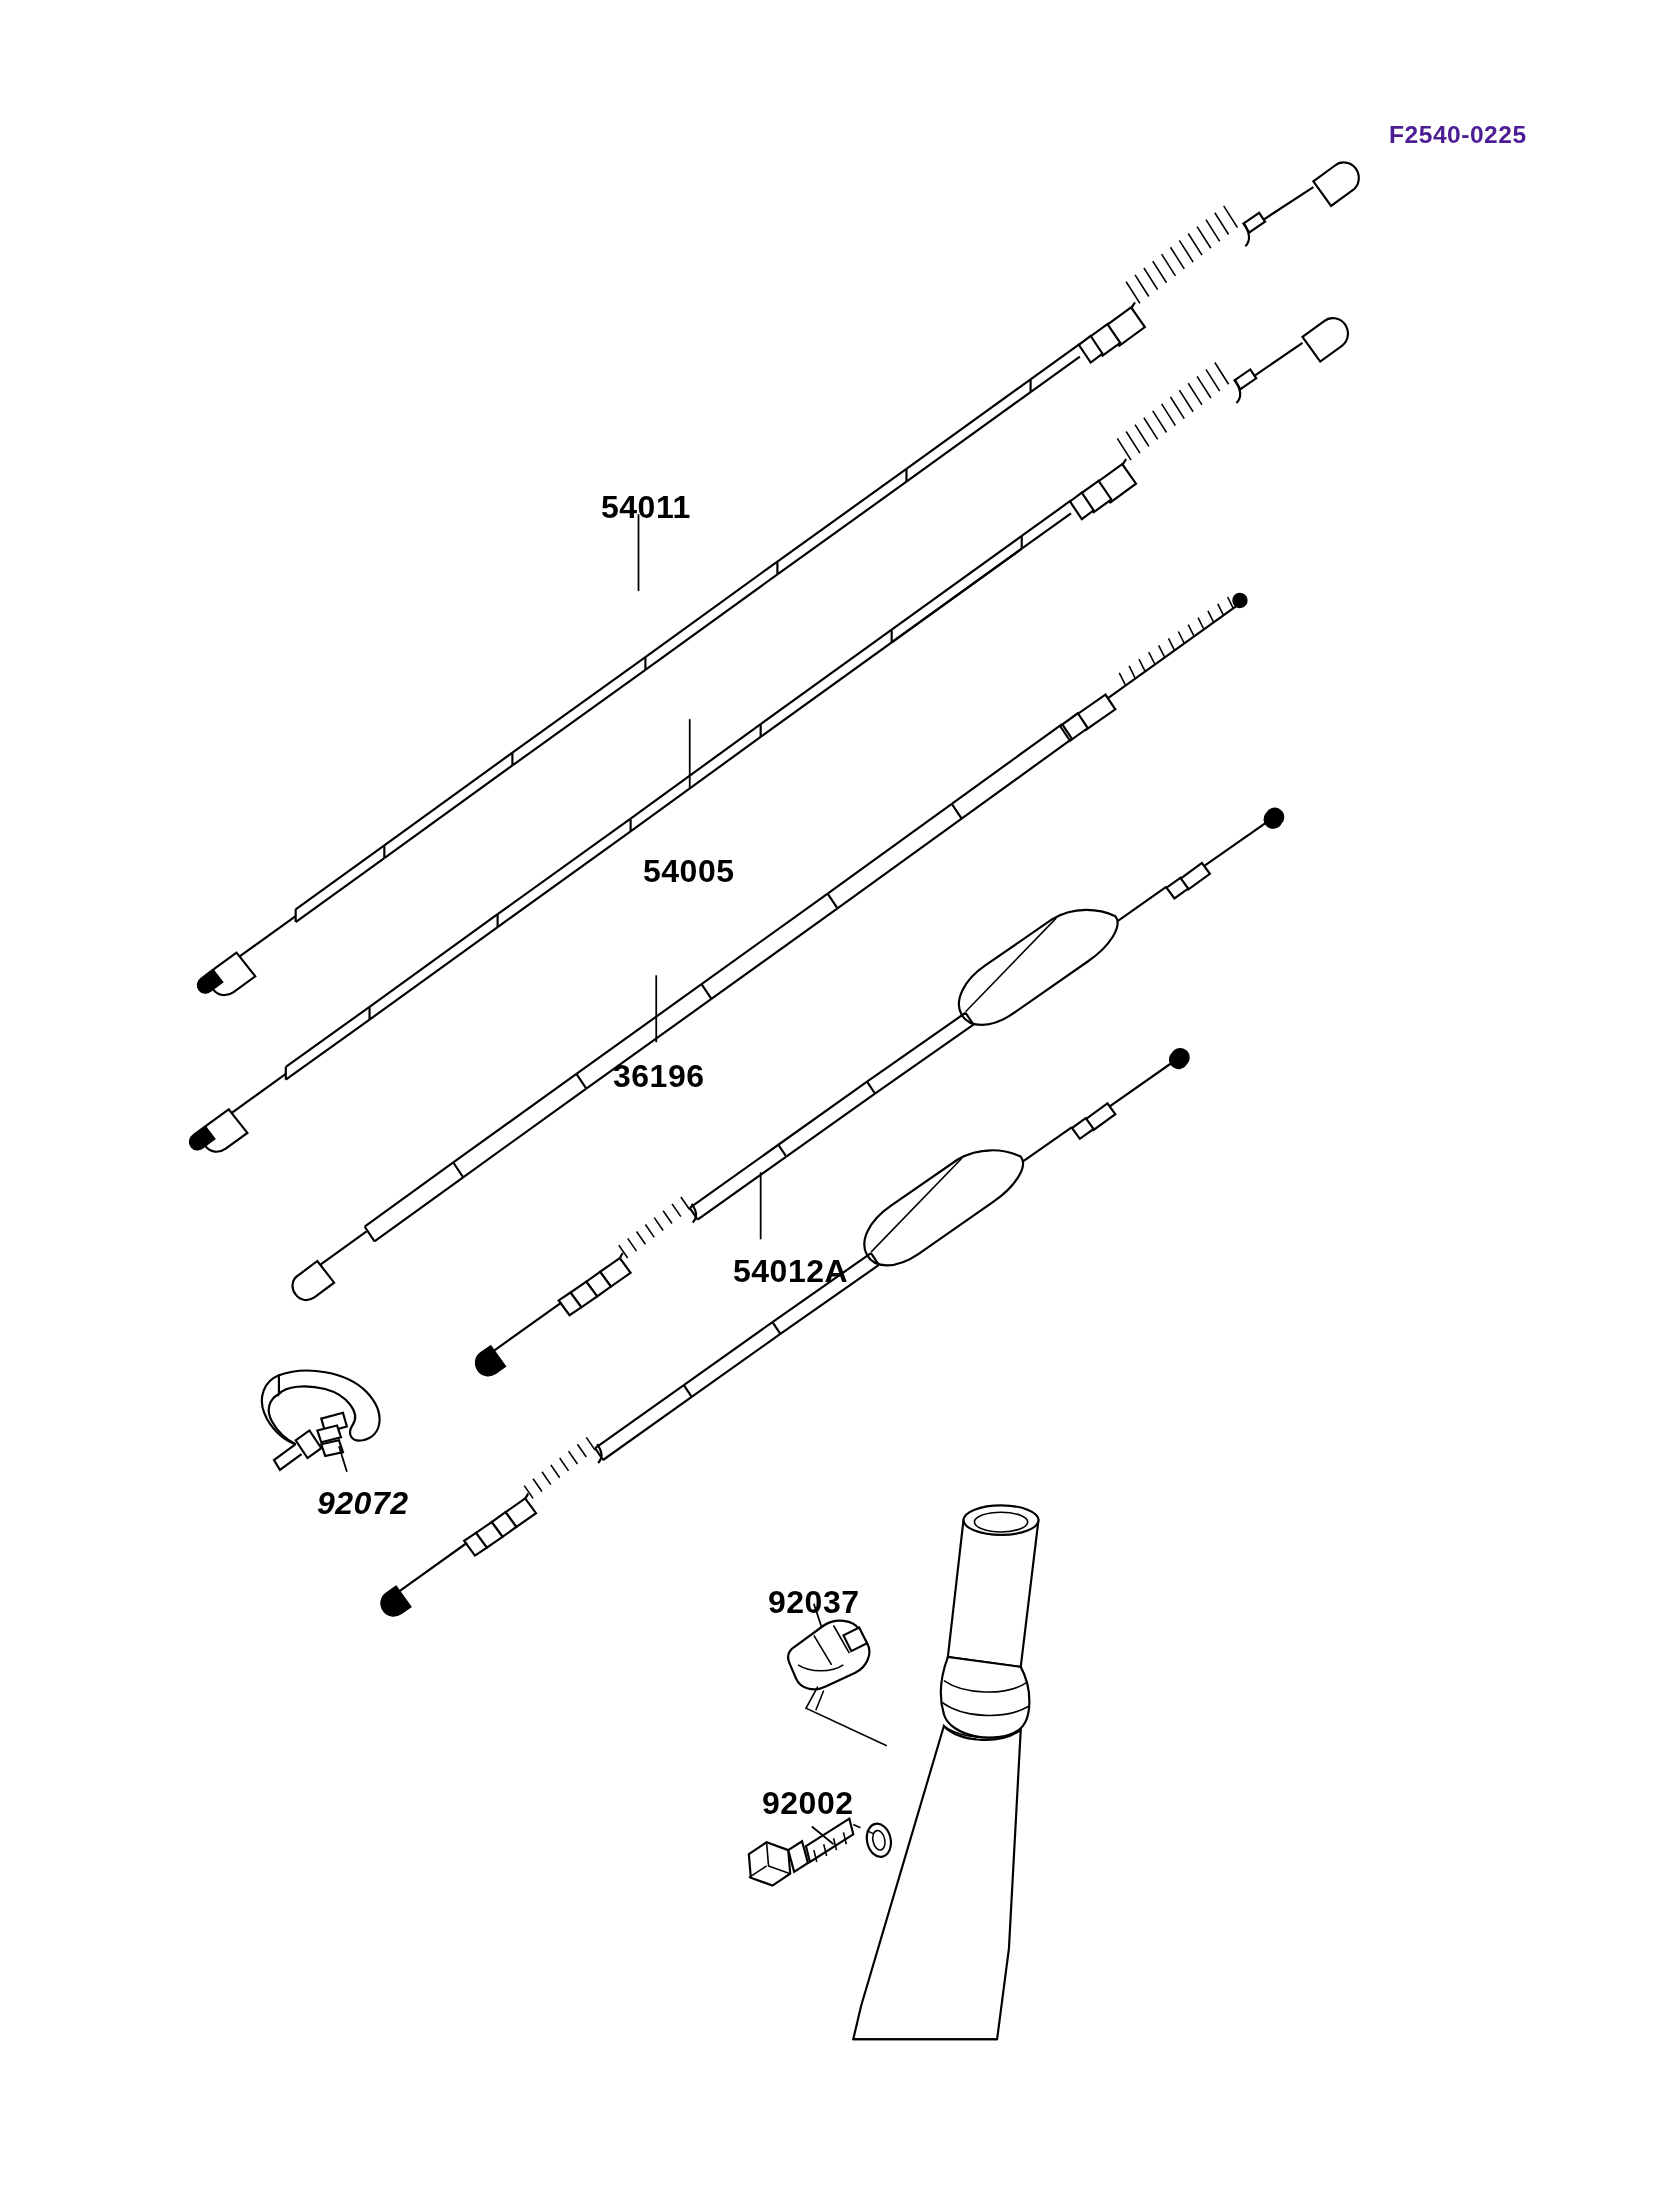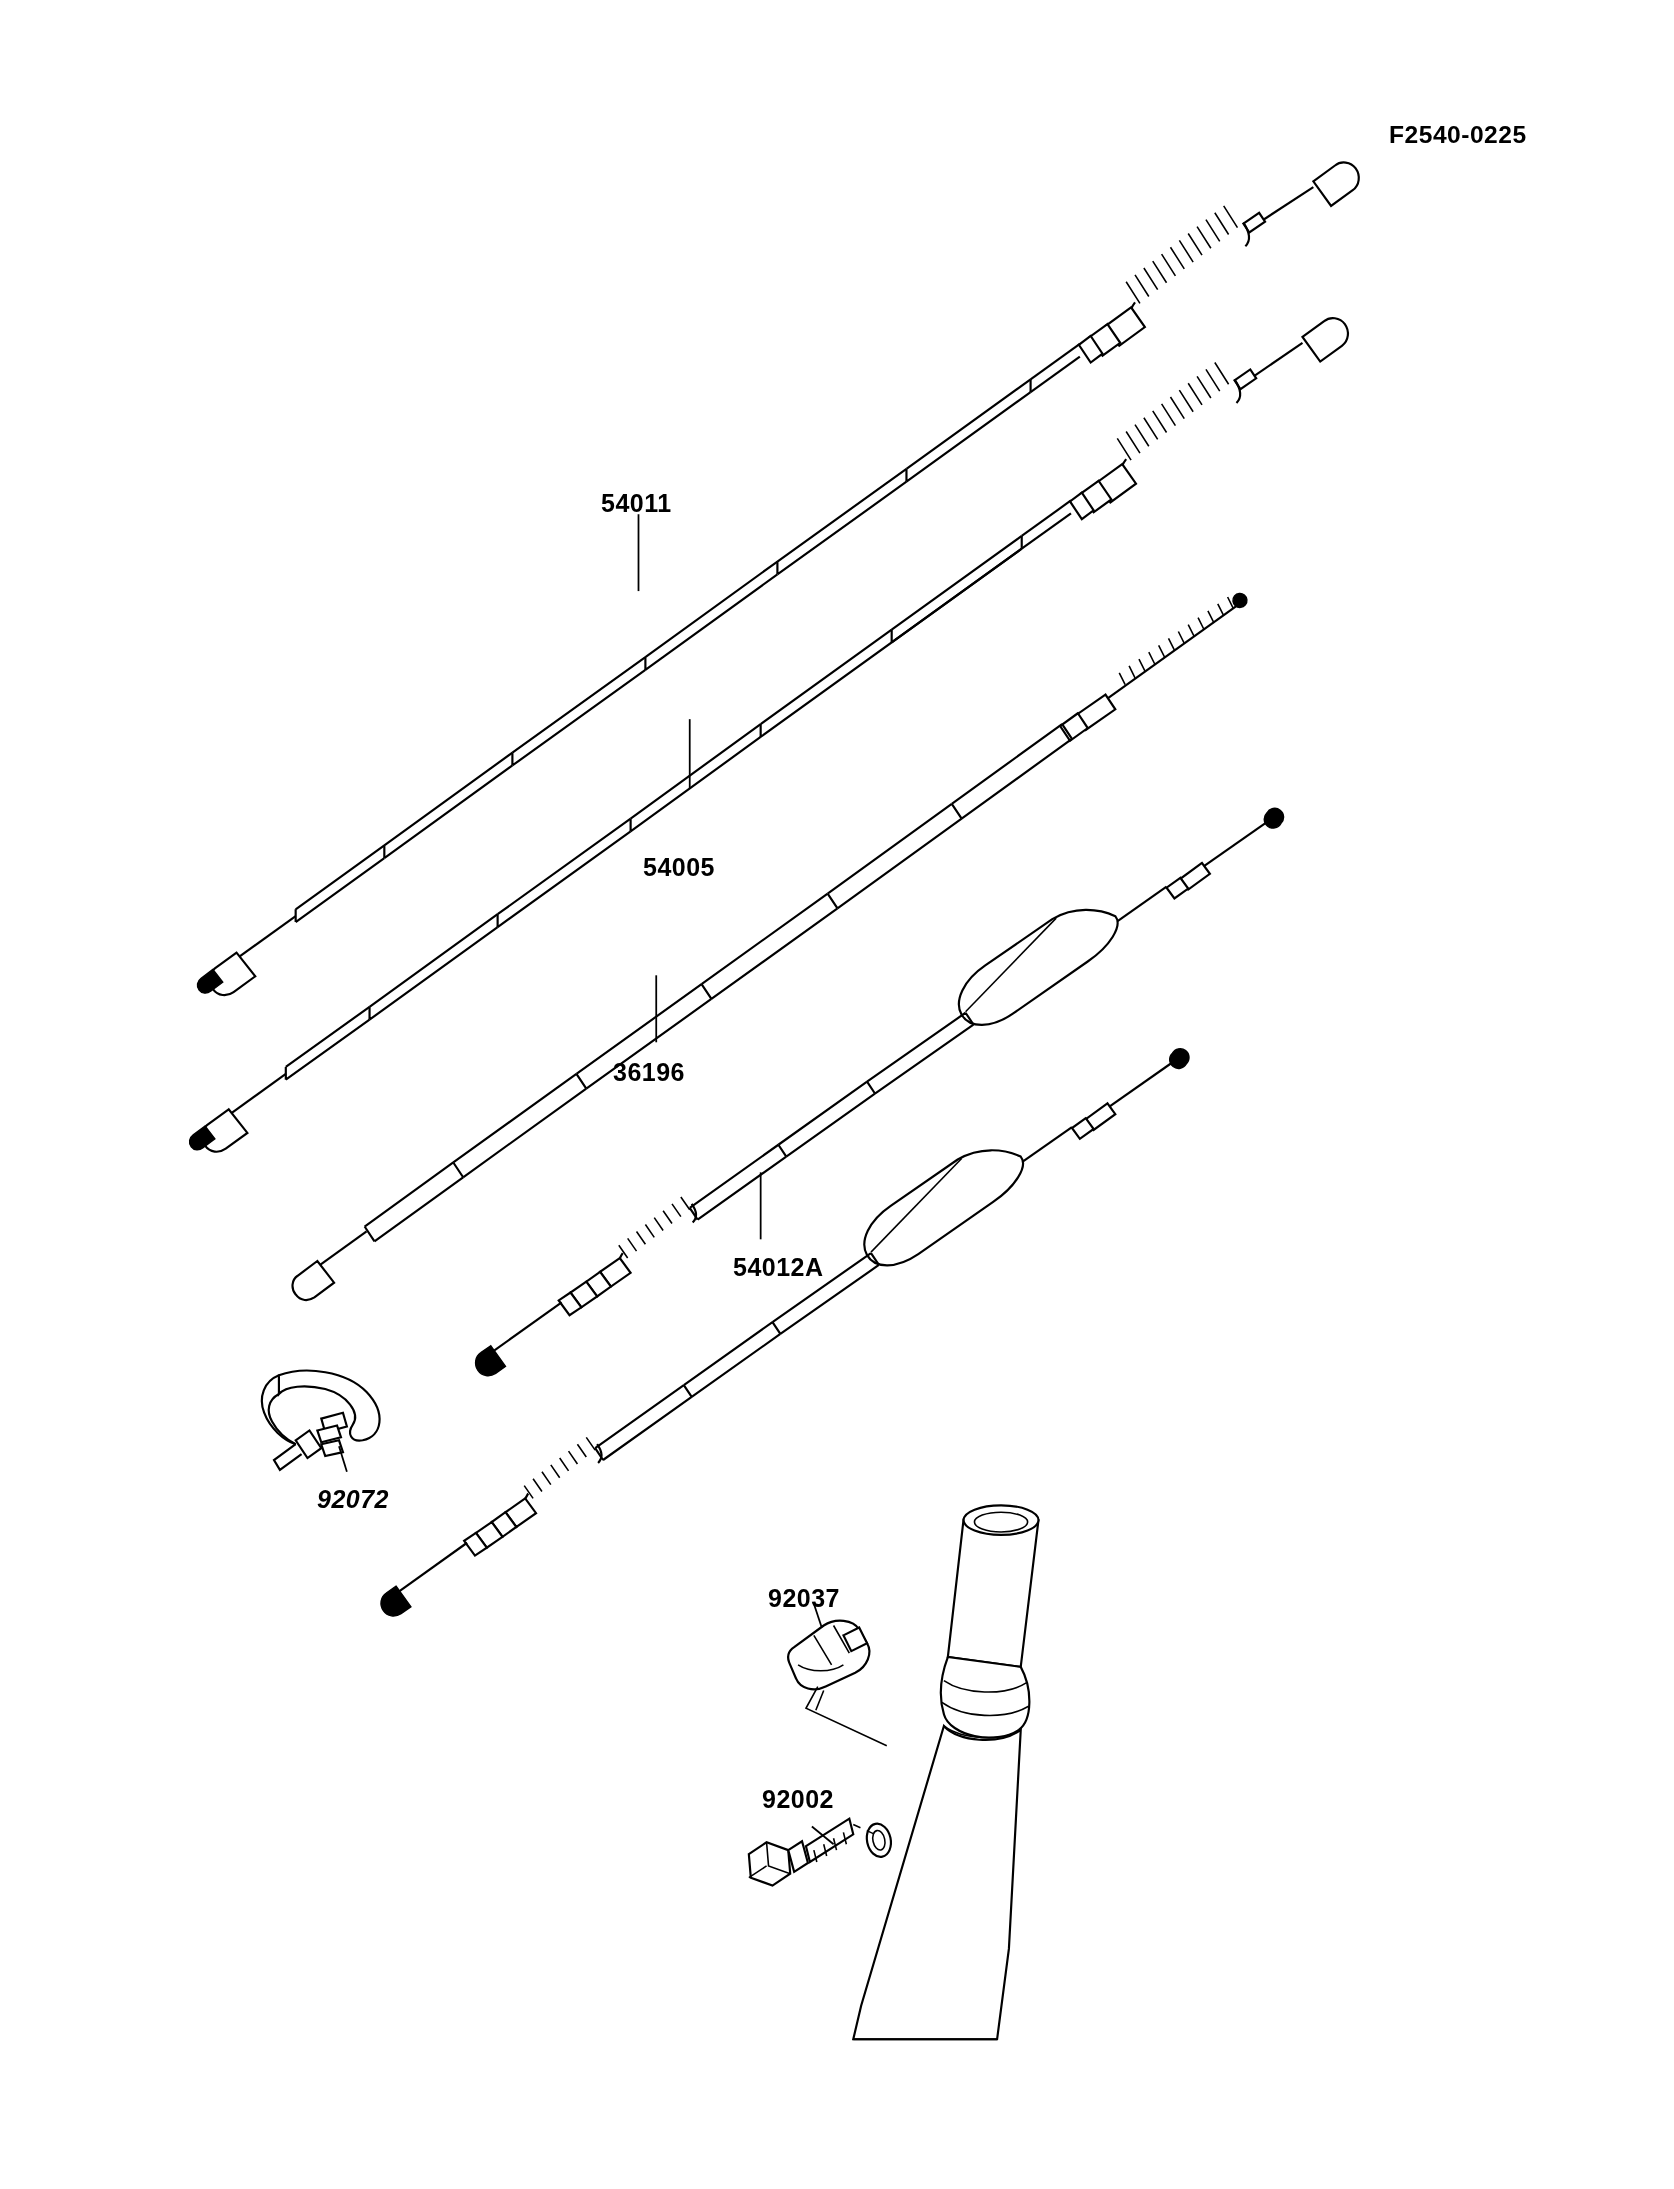--- a/index.html
+++ b/index.html
@@ -16,32 +16,32 @@
   }
   #diagram-root {
     position: absolute;
     left: 0; top: 0;
     width: 1675px;
     height: 2190px;
   }
   .label {
     position: absolute;
     font-family: "Liberation Sans", sans-serif;
-    font-size: 25px;
+    font-size: 32px;
     font-weight: bold;
     color: #000000;
     letter-spacing: 0.5px;
     white-space: nowrap;
   }
   .doc-code {
     position: absolute;
     font-family: "Liberation Sans", sans-serif;
     font-size: 24.6px;
     font-weight: bold;
-    color: #000000;
+    color: #4c1d95;
     letter-spacing: 0.5px;
     white-space: nowrap;
   }
   svg.art {
     position: absolute;
     left: 0; top: 0;
     width: 1675px;
     height: 2190px;
   }
   .ln { fill: none; stroke: #000; stroke-width: 2.2; }

